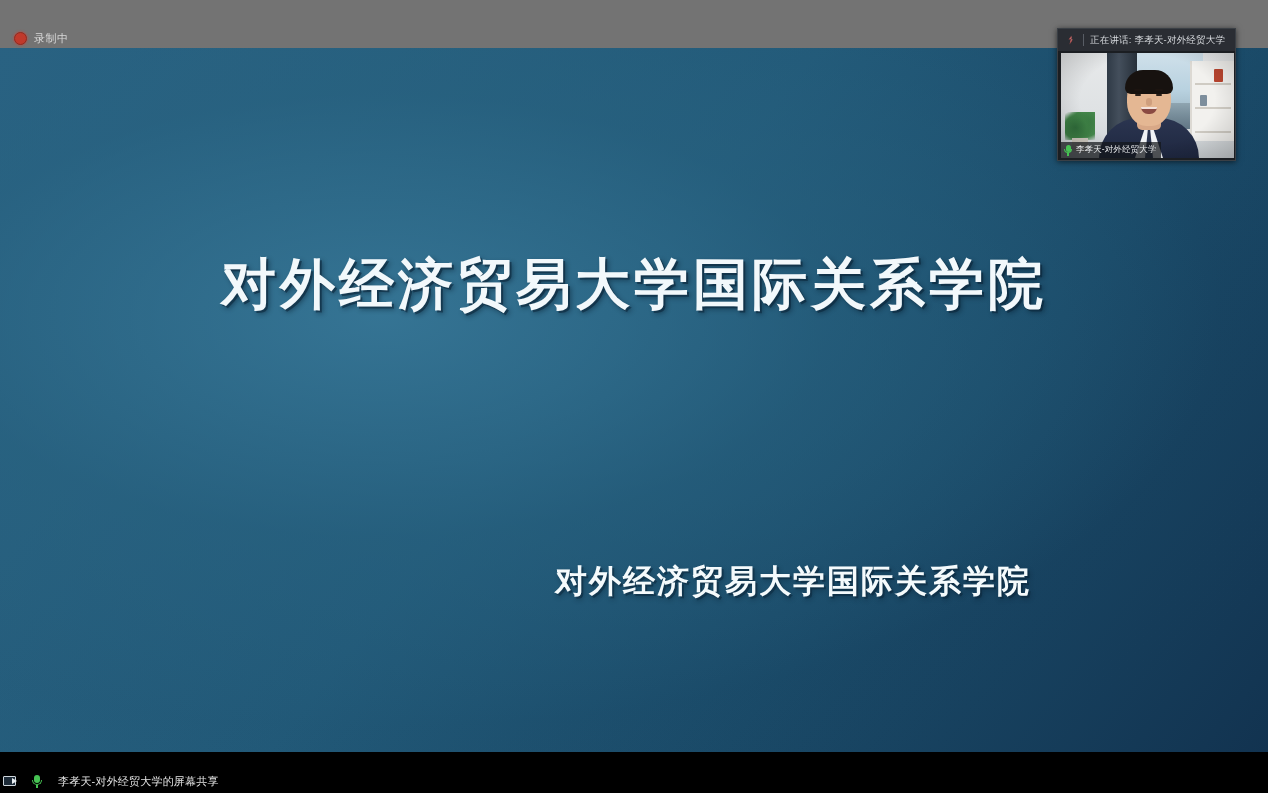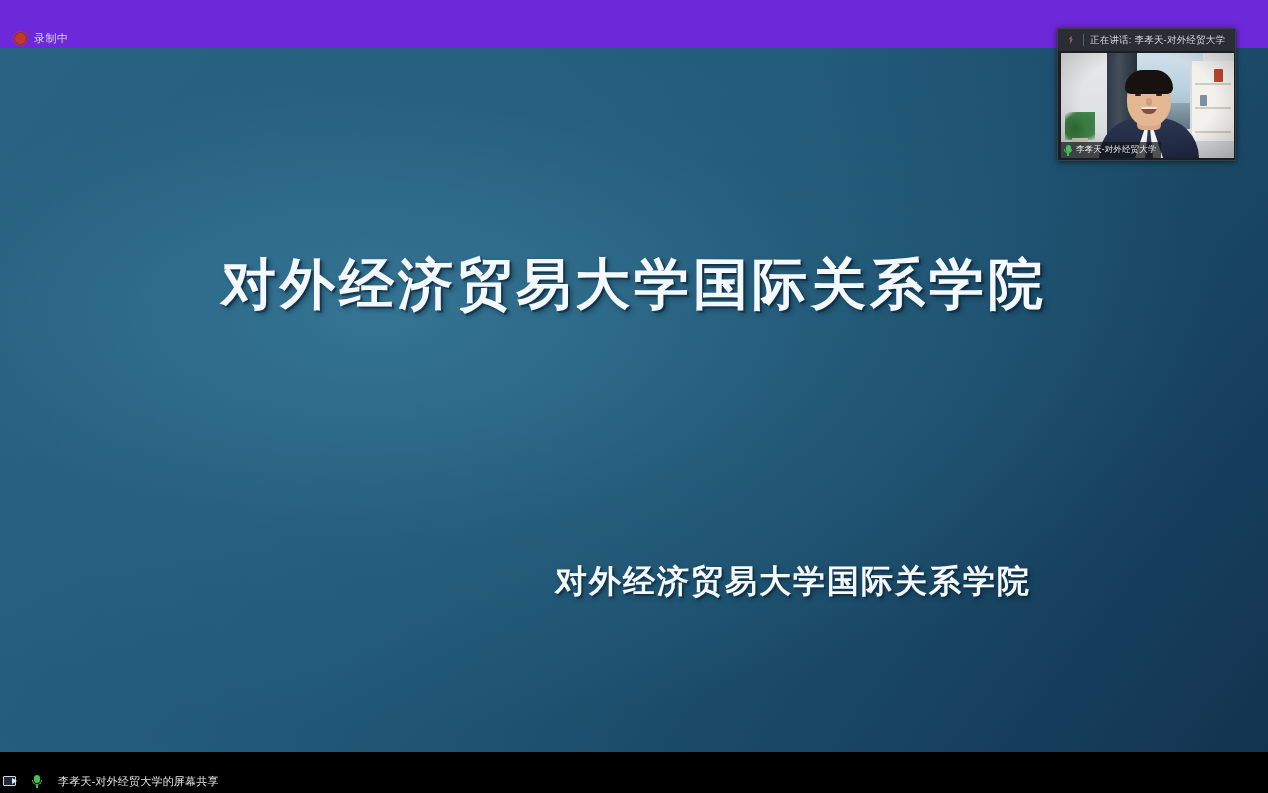--- a/index.html
+++ b/index.html
@@ -21,21 +21,21 @@
     inset: 0;
     background: #000000;
   }
 
   
   #top-bar {
     position: absolute;
     left: 0; top: 0;
     width: 1268px;
     height: 48px;
-    background: #6d28d9;
+    background: #737373;
   }
   #recording-indicator {
     position: absolute;
     left: 14px;
     top: 31px;
     display: flex;
     align-items: center;
     gap: 7px;
   }
   #recording-indicator .rec-dot {

